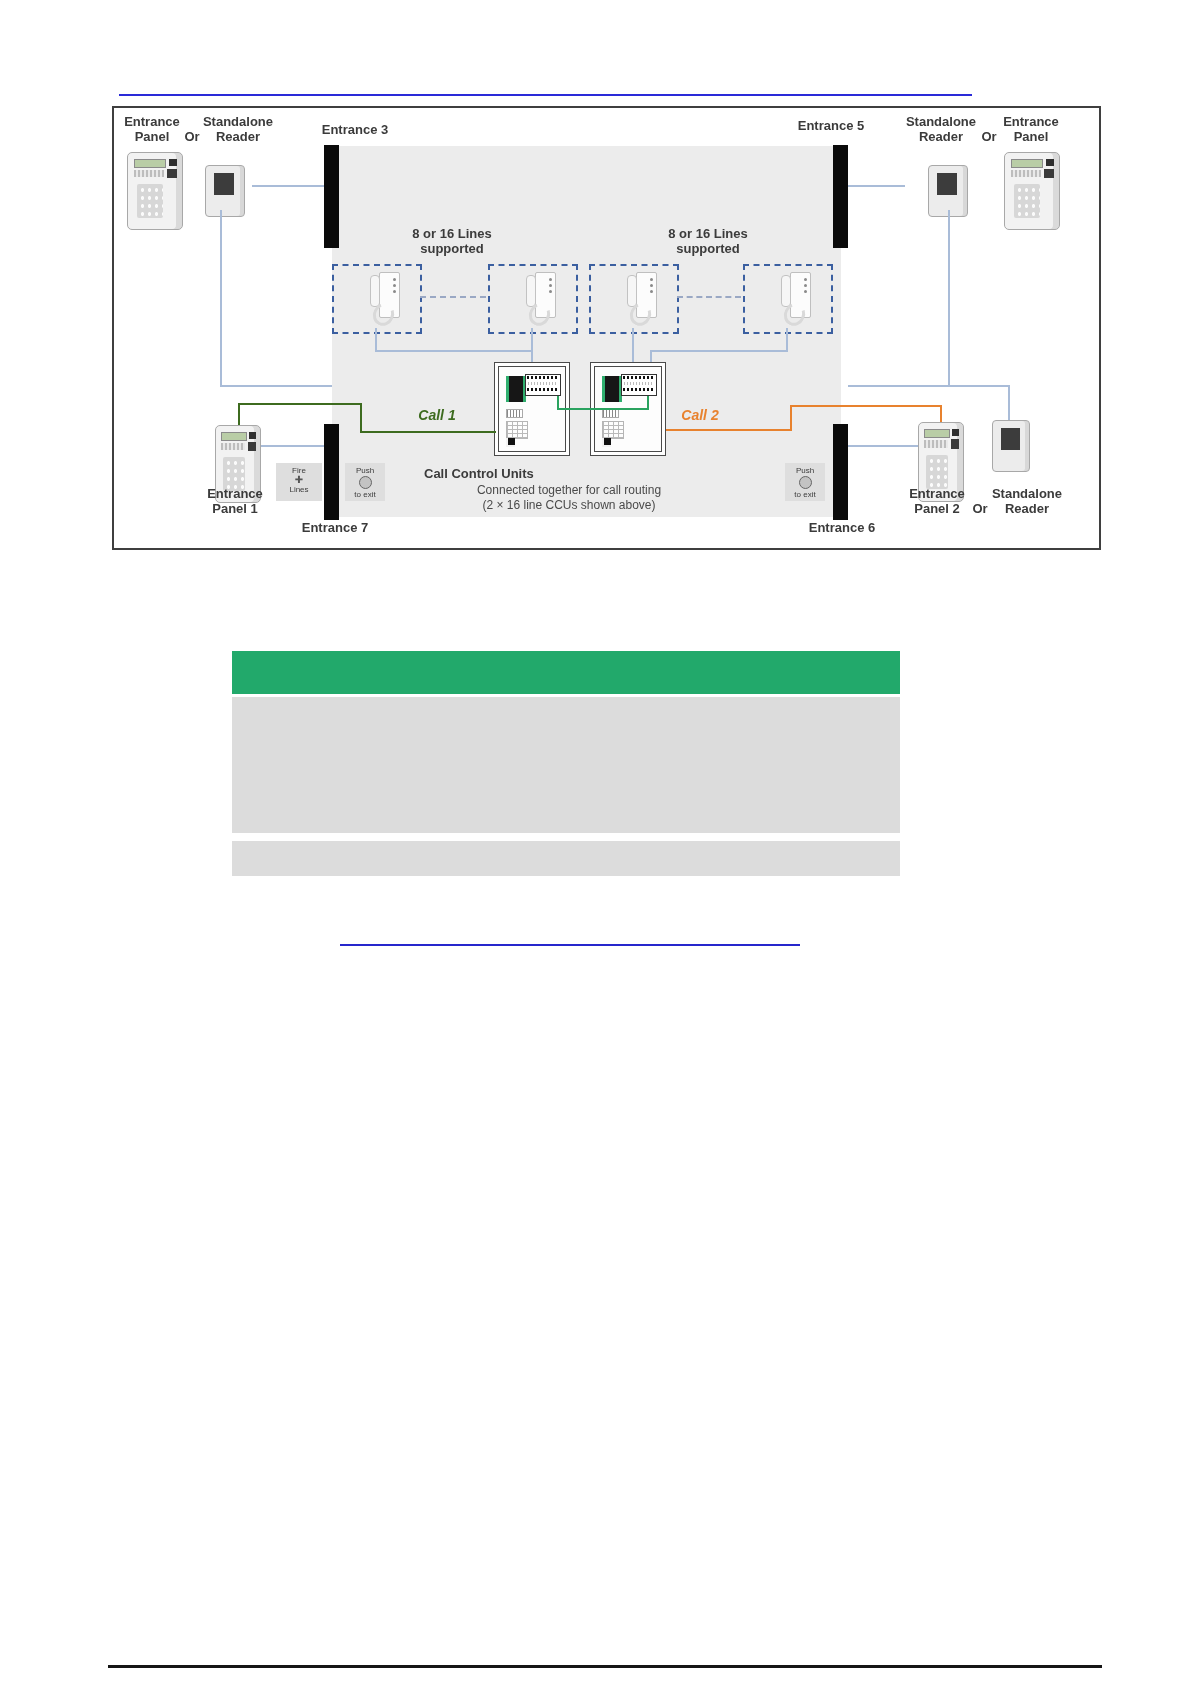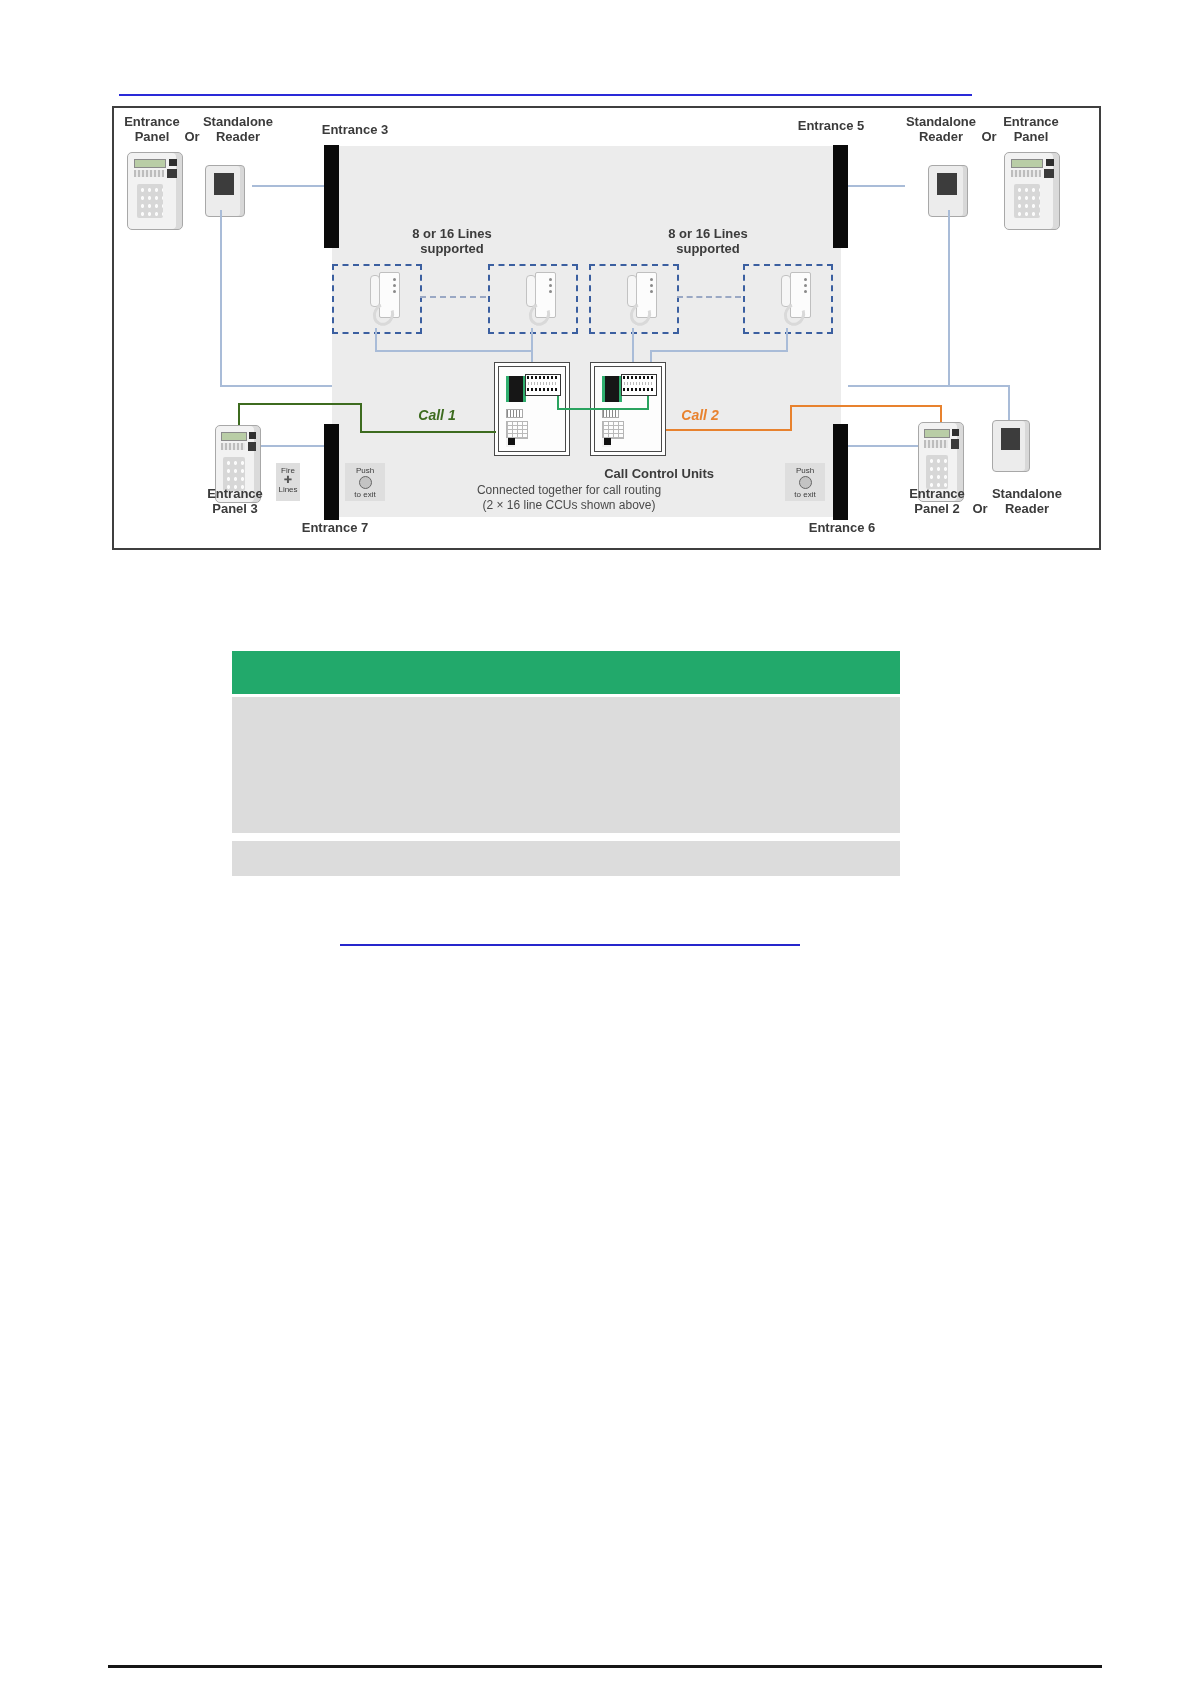--- a/index.html
+++ b/index.html
@@ -55,21 +55,21 @@
   .cgrid{position:absolute;left:7px;top:54px;width:20px;height:16px;border:1px solid #b5b5b5;
          background:repeating-linear-gradient(0deg,#b9b9b9 0 1px,transparent 1px 4px),
                     repeating-linear-gradient(90deg,#b9b9b9 0 1px,transparent 1px 5px)}
   .clogo{position:absolute;left:7px;bottom:4px;width:9px;height:9px;background:#111;
          box-shadow:inset 2px -2px 0 #f3f3f3}
   
   .sbtn{position:absolute;background:#dedede;text-align:center;font-size:8px;line-height:9px;color:#3b3b3b;padding-top:3px;box-sizing:border-box}
   .sbtn-circle{width:11px;height:11px;border-radius:50%;border:1px solid #666;background:#c3c3c3;margin:1px auto}
   .sbtn-cross{font-size:10px;line-height:10px;color:#555}
   
-  .ccu-cap-title{position:absolute;font-weight:bold;font-size:13px;color:#3b3b3b;text-align:right}
+  .ccu-cap-title{position:absolute;font-weight:bold;font-size:13px;color:#3b3b3b;text-align:left}
   .ccu-cap-sub{position:absolute;font-size:12px;color:#4a4a4a;text-align:center}
   
   .tbl-head{position:absolute;left:232px;top:651px;width:668px;height:43px;background:#22a96b}
   .tbl-row1{position:absolute;left:232px;top:697px;width:668px;height:136px;background:#dcdcdc}
   .tbl-row2{position:absolute;left:232px;top:841px;width:668px;height:35px;background:#dcdcdc}
   .linkline{position:absolute;left:340px;top:930px;width:460px;height:14px;border-bottom:2px solid #2626cc;
             color:#2626cc;font-size:12px;text-align:center;text-decoration:underline;cursor:pointer}
 </style>
 </head>
 <body>
@@ -250,21 +250,21 @@
       <div class="ep-lcd"></div>
         <div class="ep-sq"></div>
       <div class="ep-hatch"></div>
         <div class="ep-sq2"></div>
       <div class="ep-keys"></div>
     </div>
     <div class="sreader" style="left:878px;top:312px;width:36px;height:50px">
       <div class="sr-win"></div>
     </div>
 
-    <div class="sbtn" style="left:162px;top:355px;width:24px;height:38px">
+    <div class="sbtn" style="left:162px;top:355px;width:46px;height:38px">
       <span>Fire</span>
       <div class="sbtn-cross">✚</div>
       <span>Lines</span>
     </div>
     <div class="sbtn" style="left:231px;top:355px;width:40px;height:38px">
       <span>Push</span>
       <div class="sbtn-circle"></div>
       <span>to exit</span>
     </div>
     <div class="sbtn" style="left:671px;top:355px;width:40px;height:38px">
@@ -272,21 +272,21 @@
       <div class="sbtn-circle"></div>
       <span>to exit</span>
     </div>
 
     <div class="ccu-cap-title" style="left:310px;top:358px;width:290px">Call Control Units</div>
     <div class="ccu-cap-sub" style="left:310px;top:375px;width:290px">Connected together for call routing</div>
     <div class="ccu-cap-sub" style="left:310px;top:390px;width:290px">(2 × 16 line CCUs shown above)</div>
 
     <div class="txt" style="left:88px;top:378px;width:66px">
       <span class="l">Entrance</span>
-      <span class="l">Panel 3</span>
+      <span class="l">Panel 1</span>
     </div>
     <div class="txt" style="left:790px;top:378px;width:66px">
       <span class="l">Entrance</span>
       <span class="l">Panel 2</span>
     </div>
     <div class="txt" style="left:858px;top:393px;width:16px">Or</div>
     <div class="txt" style="left:874px;top:378px;width:78px">
       <span class="l">Standalone</span>
       <span class="l">Reader</span>
     </div>

